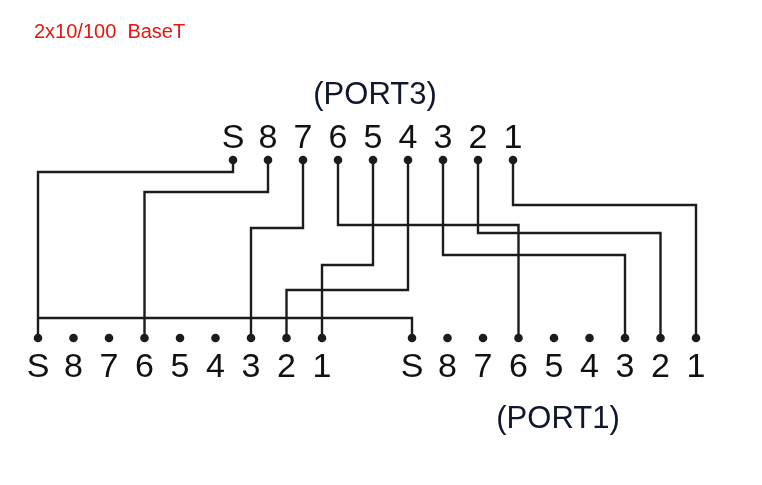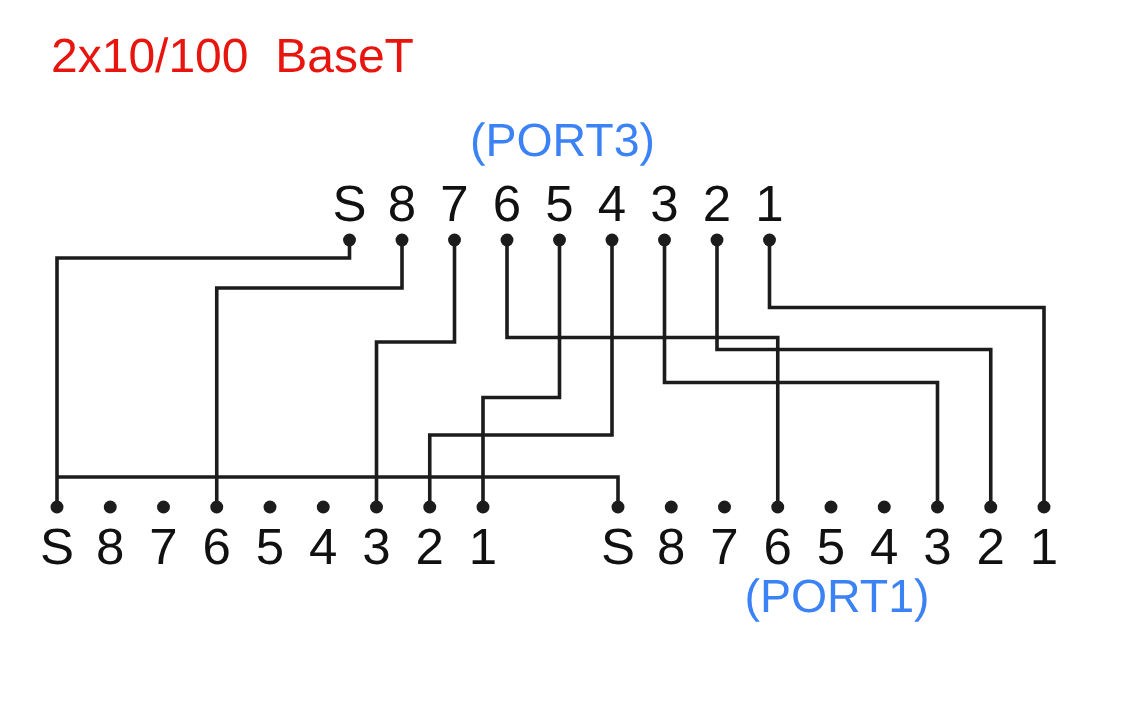--- a/index.html
+++ b/index.html
@@ -12,36 +12,36 @@
     width: 762px;
     height: 485px;
     background: #ffffff;
     overflow: hidden;
     font-family: "Liberation Sans", sans-serif;
   }
   .title {
     position: absolute;
     left: 34px;
     top: 20px;
-    font-size: 32px;
+    font-size: 20px;
     font-weight: 400;
     white-space: pre;
     line-height: 1.1;
   }
   .port-caption {
     position: absolute;
     font-size: 31px;
-    color: #3b82f6;
+    color: #0f172a;
     transform: translateX(-50%);
     line-height: 1;
     white-space: nowrap;
   }
   #port3-label { left: 375px; top: 78px; }
   #port2-label { left: 175px; top: 390px; }
-  #port1-label { left: 558px; top: 382px; }
+  #port1-label { left: 558px; top: 402px; }
   .pin-label {
     position: absolute;
     font-size: 34px;
     color: #111111;
     transform: translateX(-50%);
     line-height: 1;
   }
   svg.wires {
     position: absolute;
     left: 0;

